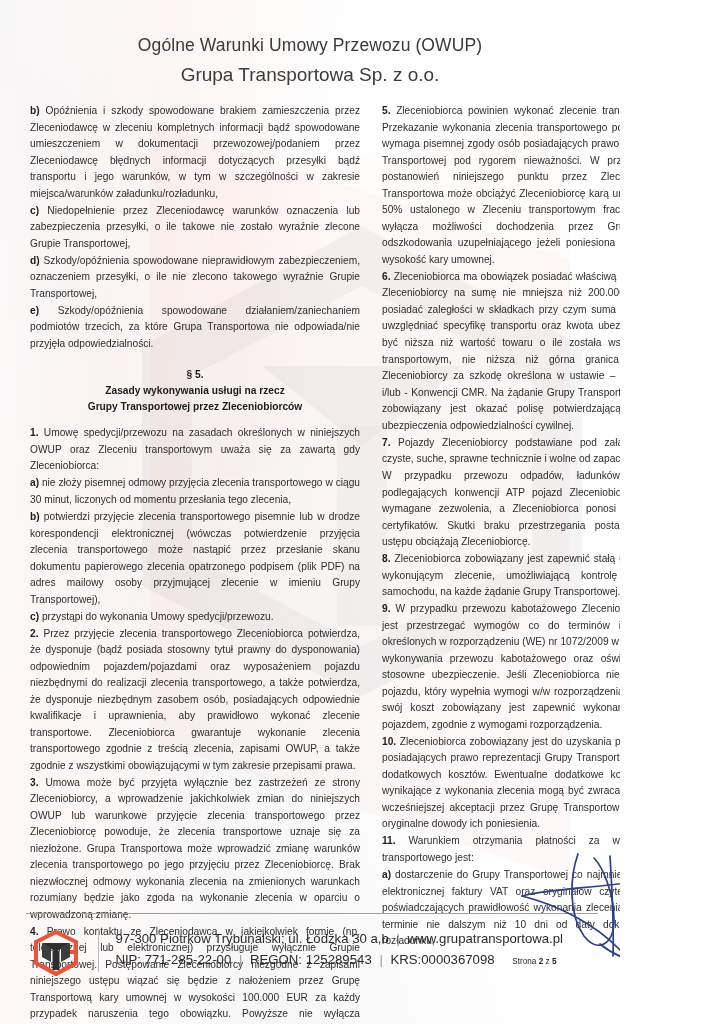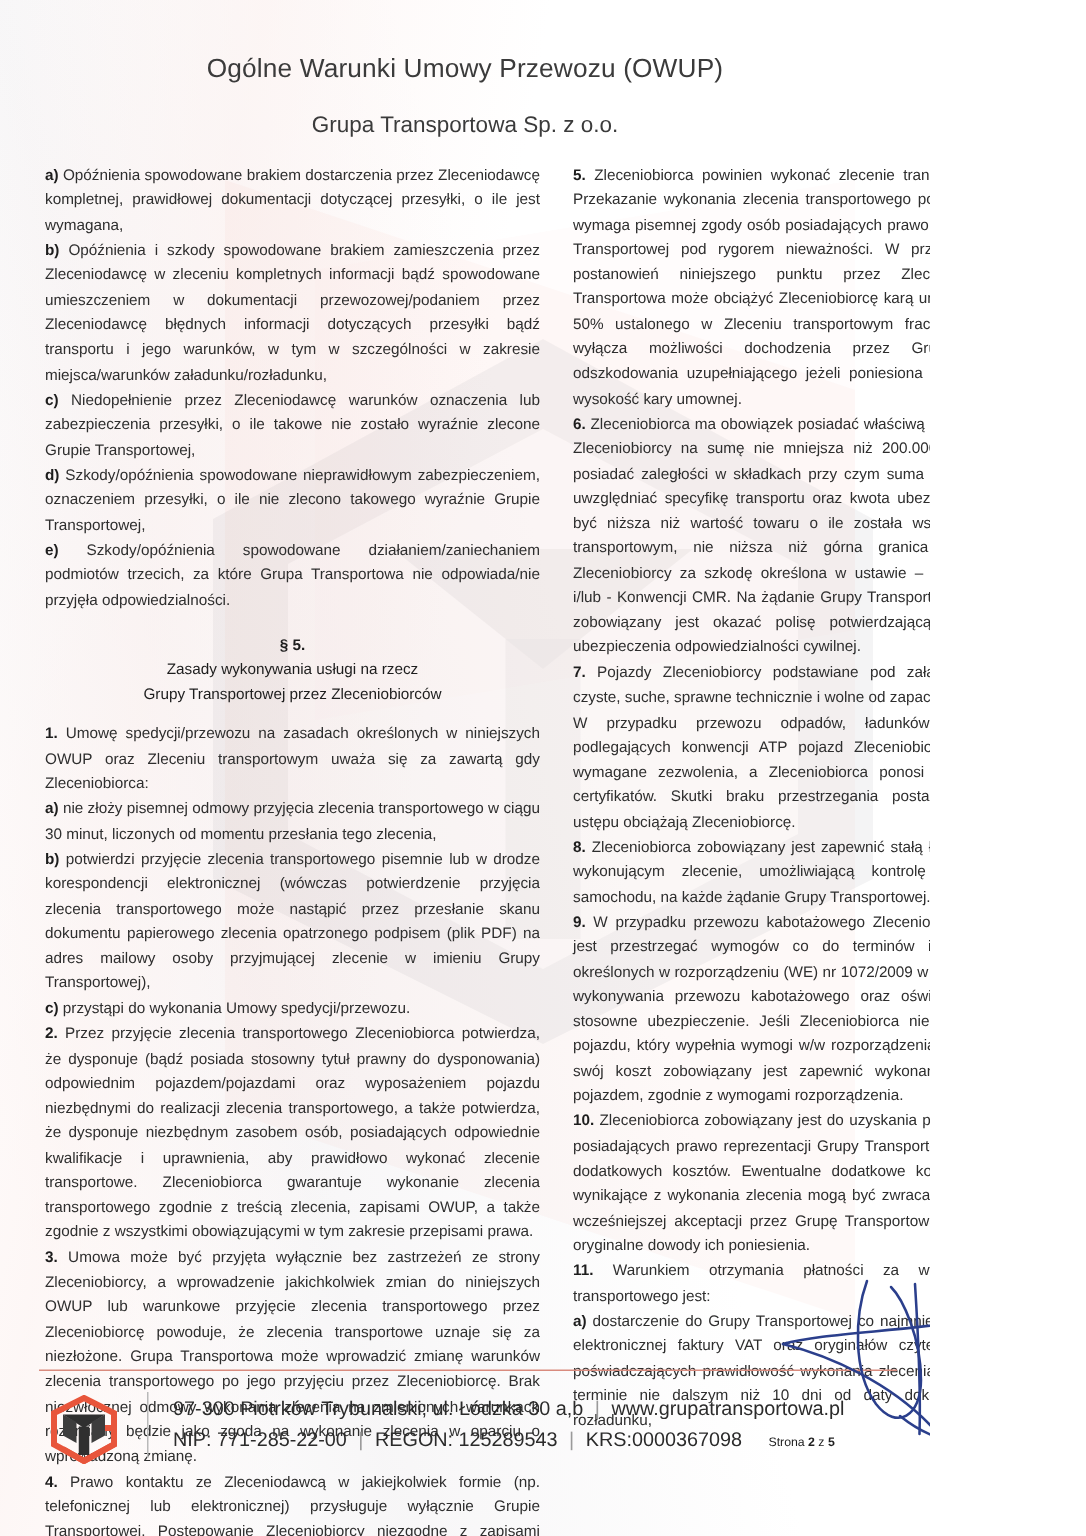--- a/index.html
+++ b/index.html
@@ -57,23 +57,23 @@
     text-align: center;
     padding-top: 34px;
     color: #3b3b3b;
   }
   .doc-title .line1 {
     font-size: 17.5px;
     letter-spacing: .1px;
     line-height: 1.35;
   }
   .doc-title .line2 {
-    font-size: 15px;
+    font-size: 19px;
     line-height: 1.35;
-    margin-top: 16px;
+    margin-top: 4px;
   }
 
   
   .columns {
     position: relative;
     z-index: 2;
     display: flex;
     gap: 22px;
     padding: 16px 28px 0 30px;
     box-sizing: border-box;
@@ -103,21 +103,21 @@
   }
   .section-head .para-mark {
     font-size: 10.2px;
     font-weight: bold;
     color: #1d1d1d;
     line-height: 1.6;
   }
   .section-head .sh-l1,
   .section-head .sh-l2 {
     font-size: 10.2px;
-    font-weight: normal;
+    font-weight: bold;
     color: #1d1d1d;
     line-height: 1.6;
   }
 
   
   .footer-rule {
     position: absolute;
     left: 26px;
     right: 22px;
     top: 913px;
@@ -221,21 +221,20 @@
   </svg>
 
   <div class="doc-title">
     <div class="line1">Ogólne Warunki Umowy Przewozu (OWUP)</div>
     <div class="line2">Grupa Transportowa Sp. z o.o.</div>
   </div>
 
   <div class="columns">
 
     <div class="col" id="left-col">
-        <p><span class="lbl">a)</span><span> Opóźnienia spowodowane brakiem dostarczenia przez Zleceniodawcę kompletnej, prawidłowej dokumentacji dotyczącej przesyłki, o ile jest wymagana,</span></p>
         <p><span class="lbl">b)</span><span> Opóźnienia i szkody spowodowane brakiem zamieszczenia przez Zleceniodawcę w zleceniu kompletnych informacji bądź spowodowane umieszczeniem w dokumentacji przewozowej/podaniem przez Zleceniodawcę błędnych informacji dotyczących przesyłki bądź transportu i jego warunków, w tym w szczególności w zakresie miejsca/warunków załadunku/rozładunku,</span></p>
         <p><span class="lbl">c)</span><span> Niedopełnienie przez Zleceniodawcę warunków oznaczenia lub zabezpieczenia przesyłki, o ile takowe nie zostało wyraźnie zlecone Grupie Transportowej,</span></p>
         <p><span class="lbl">d)</span><span> Szkody/opóźnienia spowodowane nieprawidłowym zabezpieczeniem, oznaczeniem przesyłki, o ile nie zlecono takowego wyraźnie Grupie Transportowej,</span></p>
         <p><span class="lbl">e)</span><span> Szkody/opóźnienia spowodowane działaniem/zaniechaniem podmiotów trzecich, za które Grupa Transportowa nie odpowiada/nie przyjęła odpowiedzialności.</span></p>
         <div class="section-head">
           <div class="para-mark">§ 5.</div>
           <div class="sh-l1">Zasady wykonywania usługi na rzecz</div>
           <div class="sh-l2">Grupy Transportowej przez Zleceniobiorców</div>
         </div>
         <p><span class="lbl">1.</span><span> Umowę spedycji/przewozu na zasadach określonych w niniejszych OWUP oraz Zleceniu transportowym uważa się za zawartą gdy Zleceniobiorca:</span></p>

